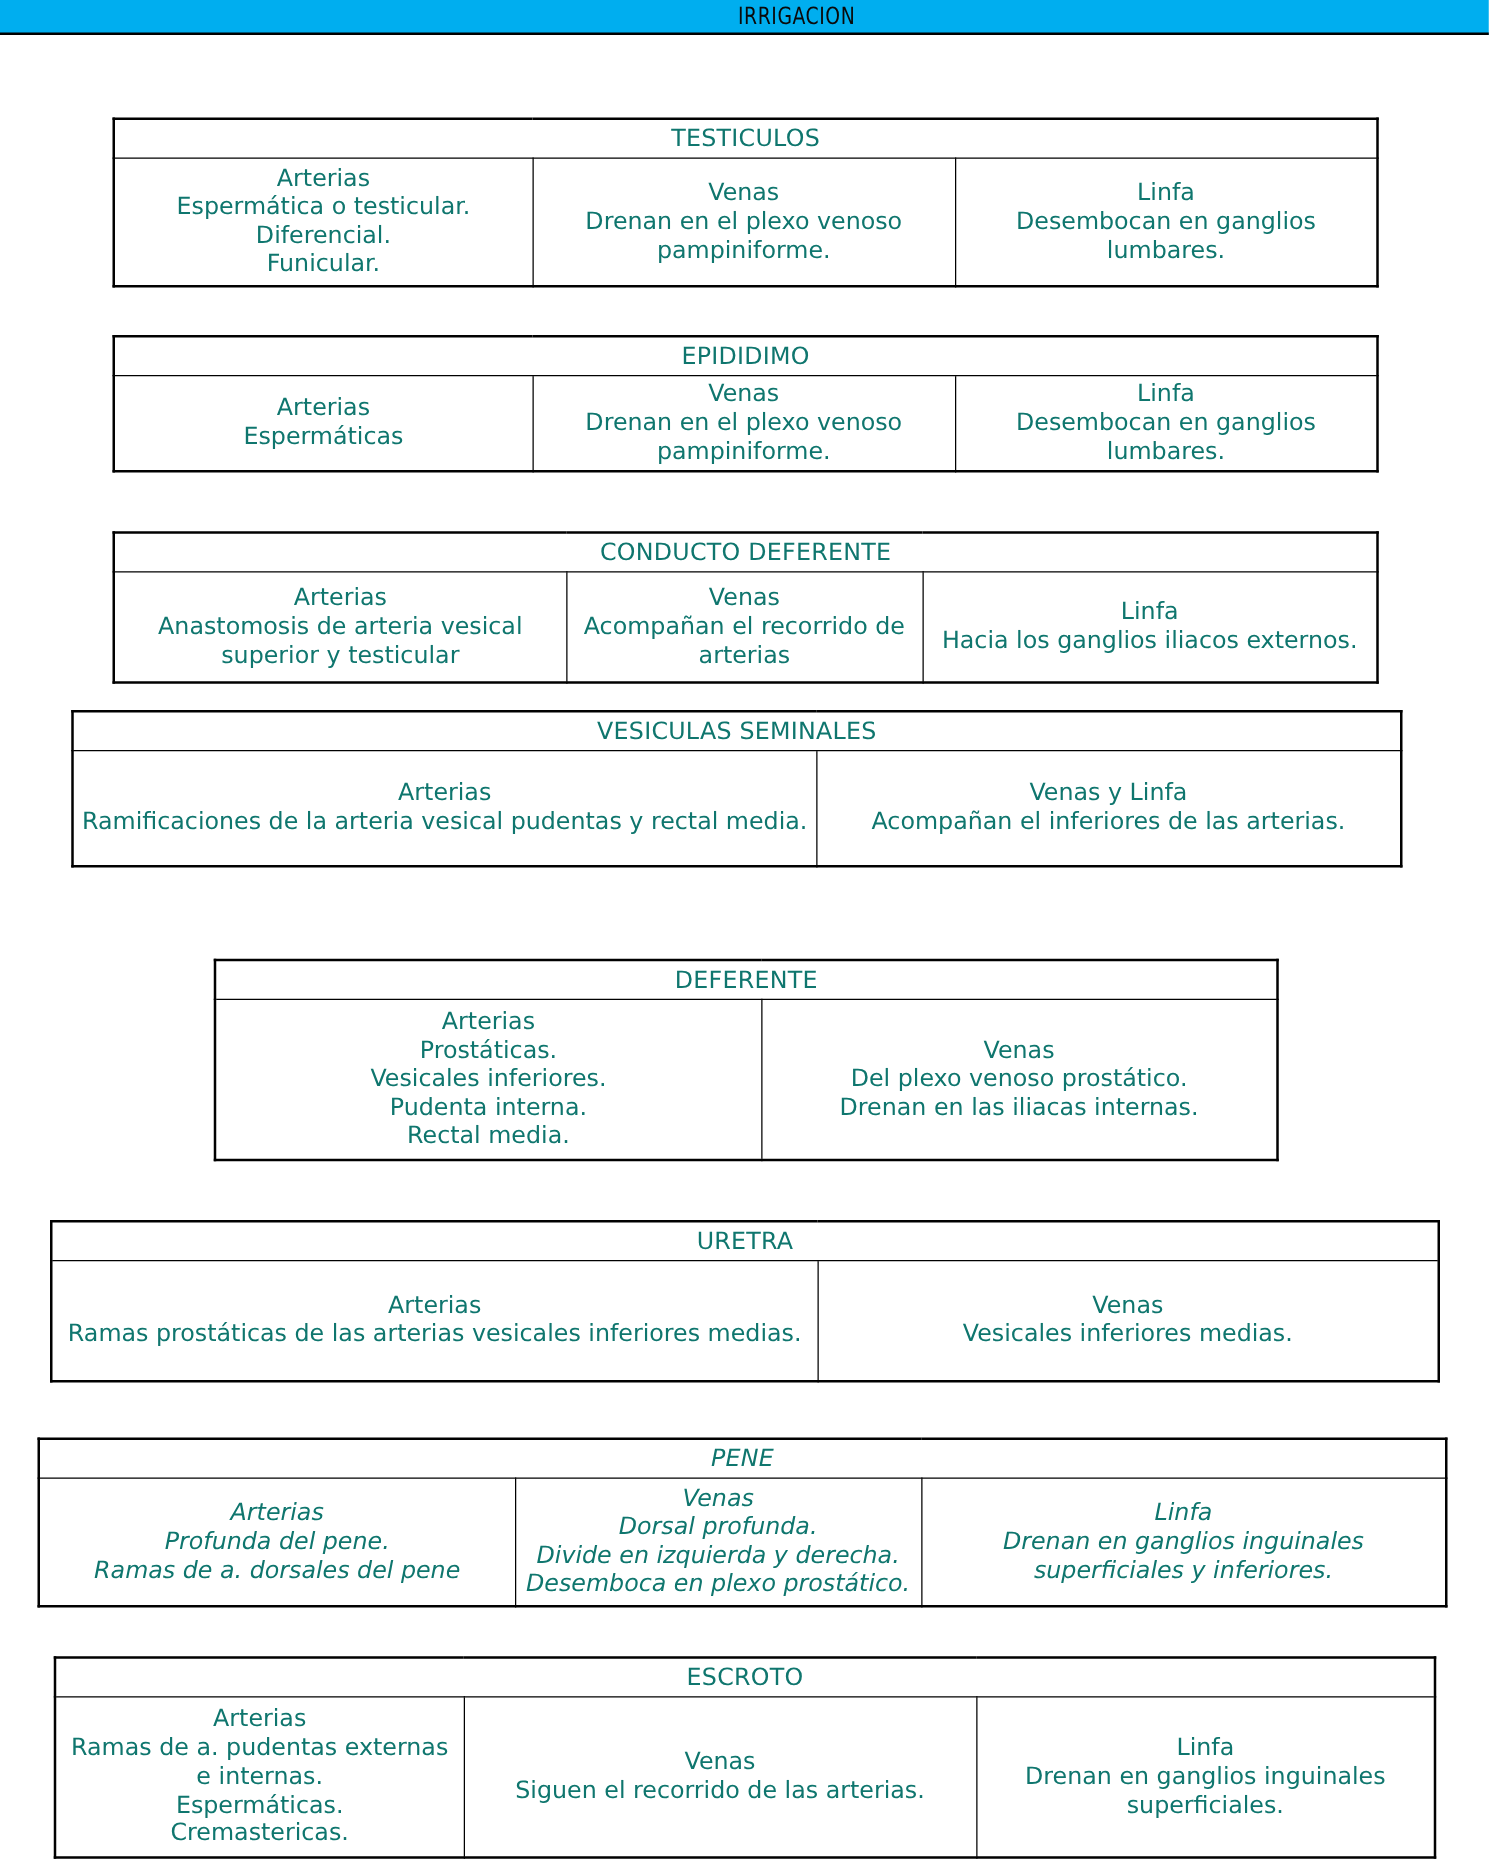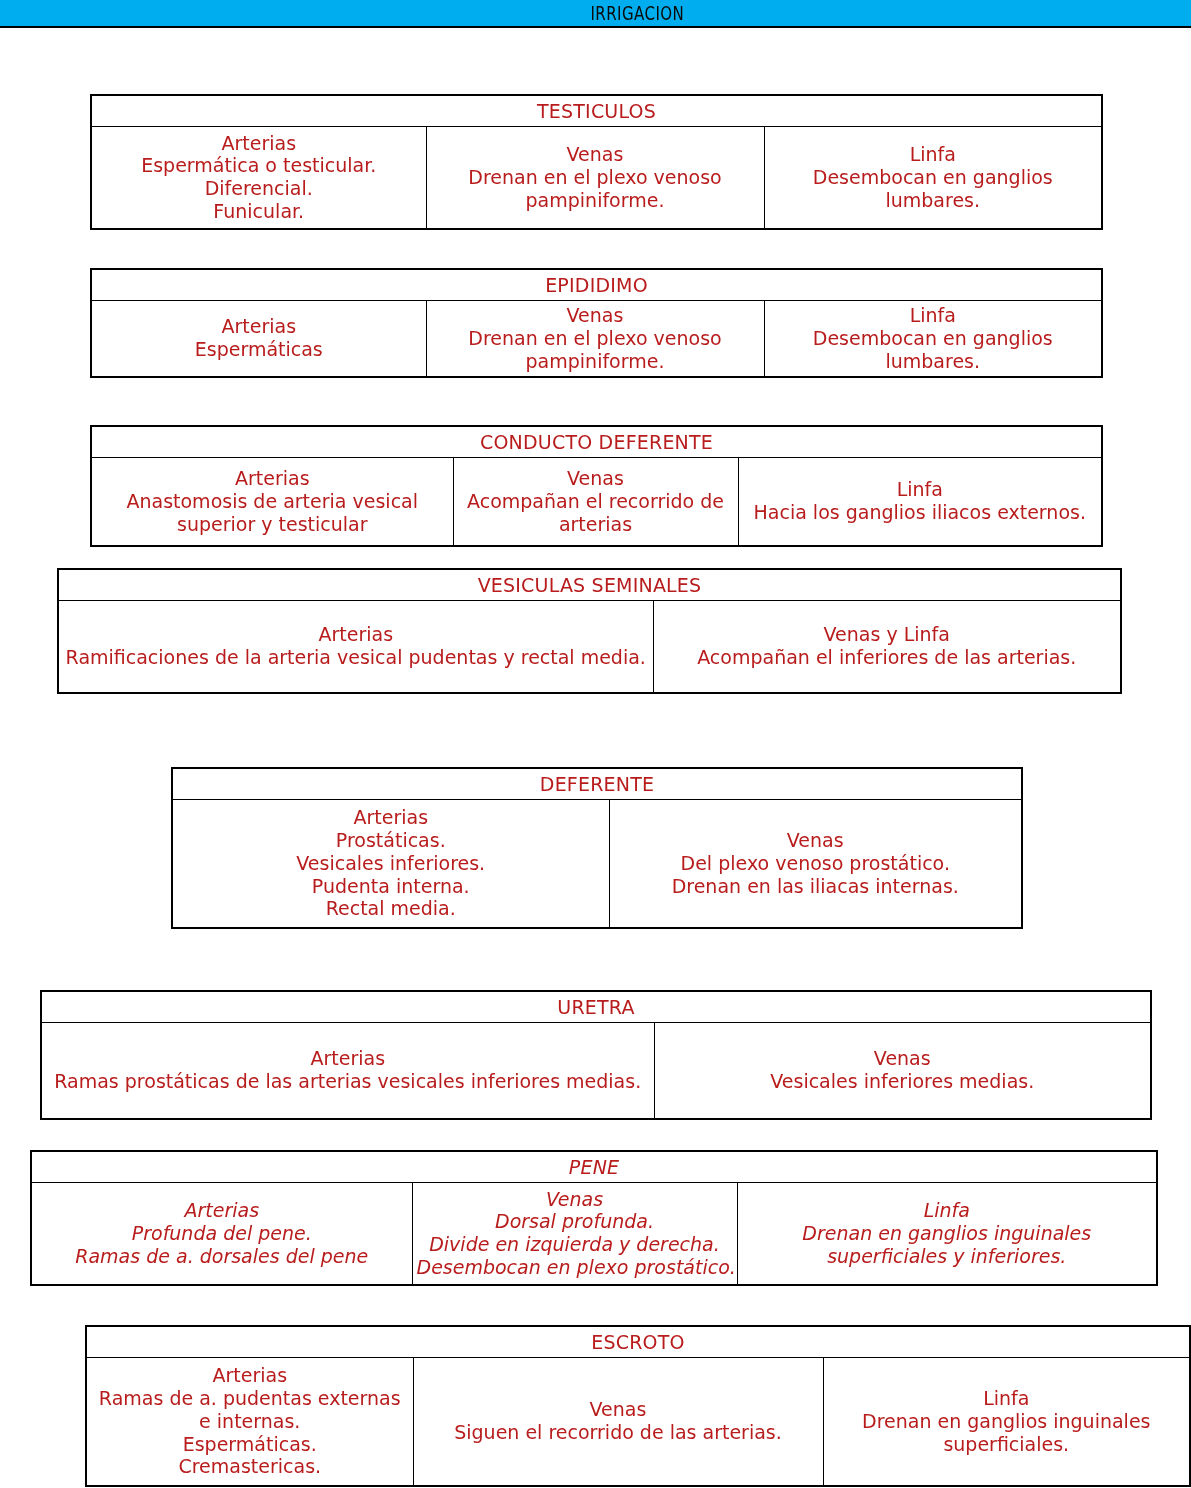--- a/index.html
+++ b/index.html
@@ -51,21 +51,21 @@
   .irr-table td,
   .irr-table th {
     border: 1.6px solid #000000;
     vertical-align: middle;
     text-align: center;
     padding: 2px 4px;
     font-weight: normal;
     font-size: 19px;
     line-height: 1.20;
     font-family: "DejaVu Sans", sans-serif;
-    color: #b91c1c;
+    color: #0f766e;
     transform: none;
   }
   .irr-table .hdr {
     height: 28px;
     padding: 1px 4px;
     font-size: 19px;
     letter-spacing: 0.2px;
   }
   .cell-lines {
     display: block;
@@ -238,21 +238,21 @@
         <span class="cell-lines">
           <span>Venas</span>
           <span>Del plexo venoso prostático.</span>
           <span>Drenan en las iliacas internas.</span>
         </span>
       </td>
     </tr>
   </tbody>
 </table>
 
-<table class="irr-table" style="left:40px; top:976px; width:1110px;margin-top:14px;">
+<table class="irr-table" style="left:40px; top:976px; width:1110px;">
   <colgroup>
       <col style="width:613px">
       <col style="width:497px">
     </colgroup>
   <tbody>
     <tr>
       <td class="hdr" colspan="2">URETRA</td>
     </tr>
     <tr style="height:96px">
       <td>
@@ -287,35 +287,35 @@
           <span>Arterias</span>
           <span>Profunda del pene.</span>
           <span>Ramas de a. dorsales del pene</span>
         </span>
       </td>
       <td>
         <span class="cell-lines">
           <span>Venas</span>
           <span>Dorsal profunda.</span>
           <span>Divide en izquierda y derecha.</span>
-          <span>Desembocan en plexo prostático.</span>
+          <span>Desemboca en plexo prostático.</span>
         </span>
       </td>
       <td>
         <span class="cell-lines">
           <span>Linfa</span>
           <span>Drenan en ganglios inguinales</span>
           <span>superficiales y inferiores.</span>
         </span>
       </td>
     </tr>
   </tbody>
 </table>
 
-<table class="irr-table" style="left:43px; top:1325px; width:1104px;margin-left:42px;">
+<table class="irr-table" style="left:43px; top:1325px; width:1104px;">
   <colgroup>
       <col style="width:327px">
       <col style="width:410px">
       <col style="width:367px">
     </colgroup>
   <tbody>
     <tr>
       <td class="hdr" colspan="3">ESCROTO</td>
     </tr>
     <tr style="height:128px">

